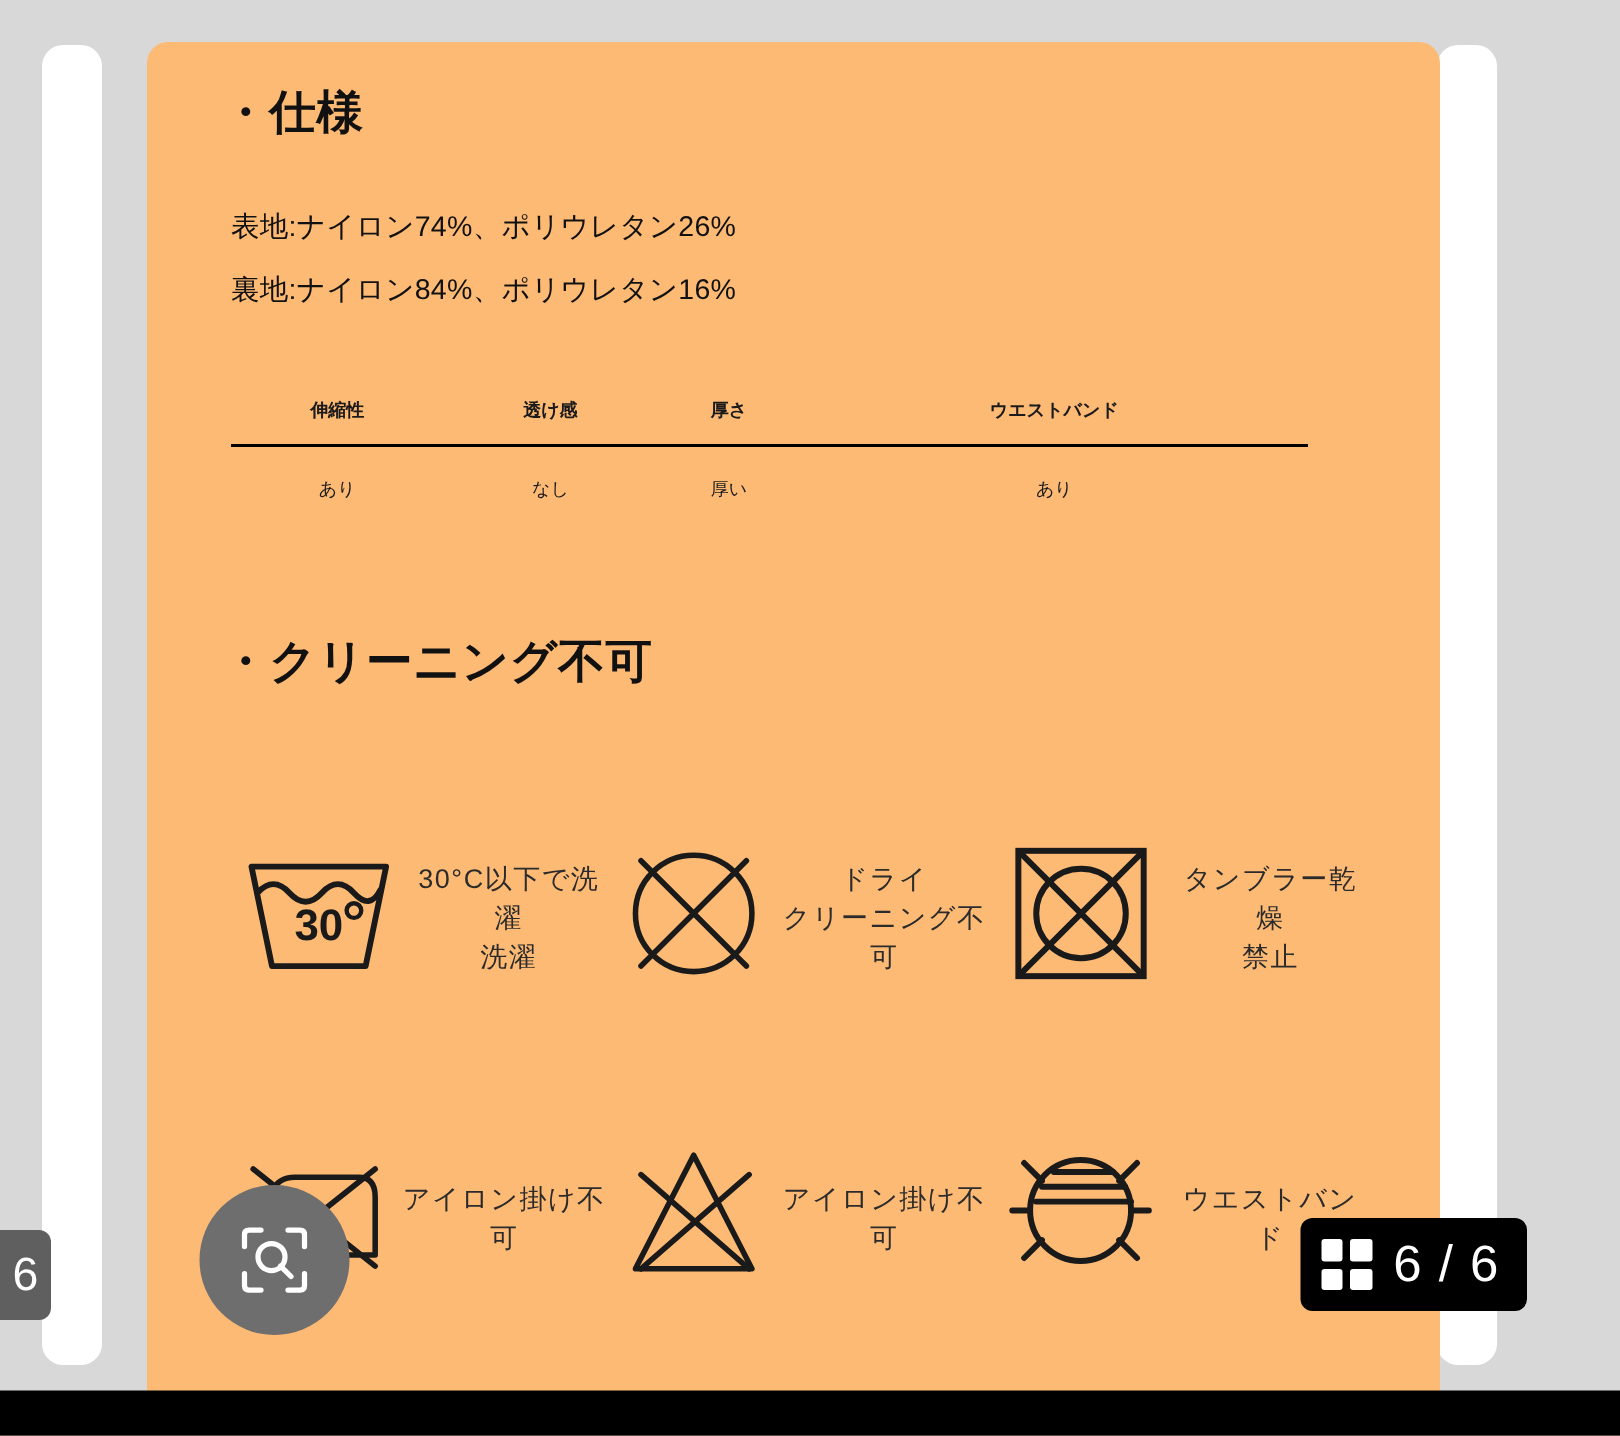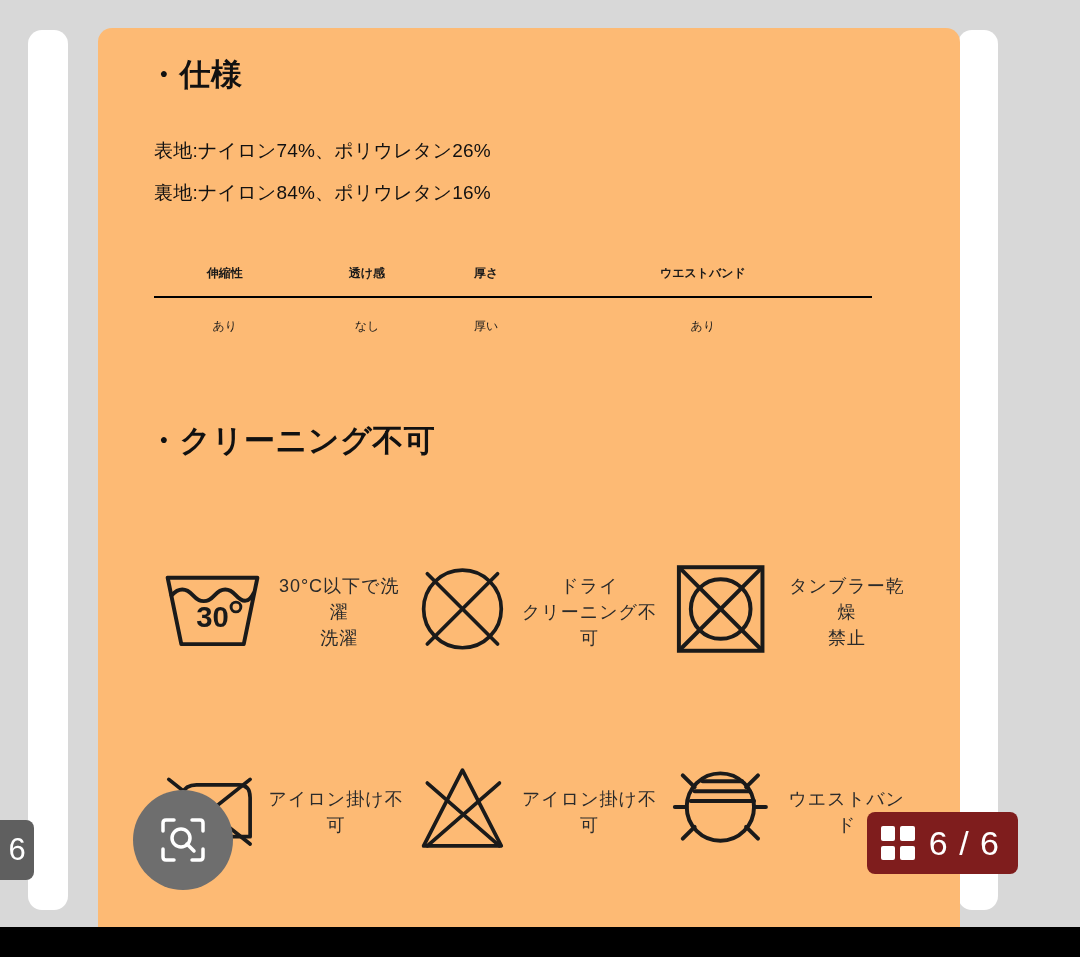--- a/index.html
+++ b/index.html
@@ -174,21 +174,21 @@
     cursor: pointer;
   }
 
   
   .page-indicator {
     position: absolute;
     right: 62px;
     top: 812px;
     height: 62px;
     padding: 0 18px 0 14px;
-    background: #7f1d1d;
+    background: #000000;
     border-radius: 8px;
     display: flex;
     align-items: center;
     gap: 14px;
   }
   .grid-icon {
     width: 34px;
     height: 34px;
     display: grid;
     grid-template-columns: 1fr 1fr;

